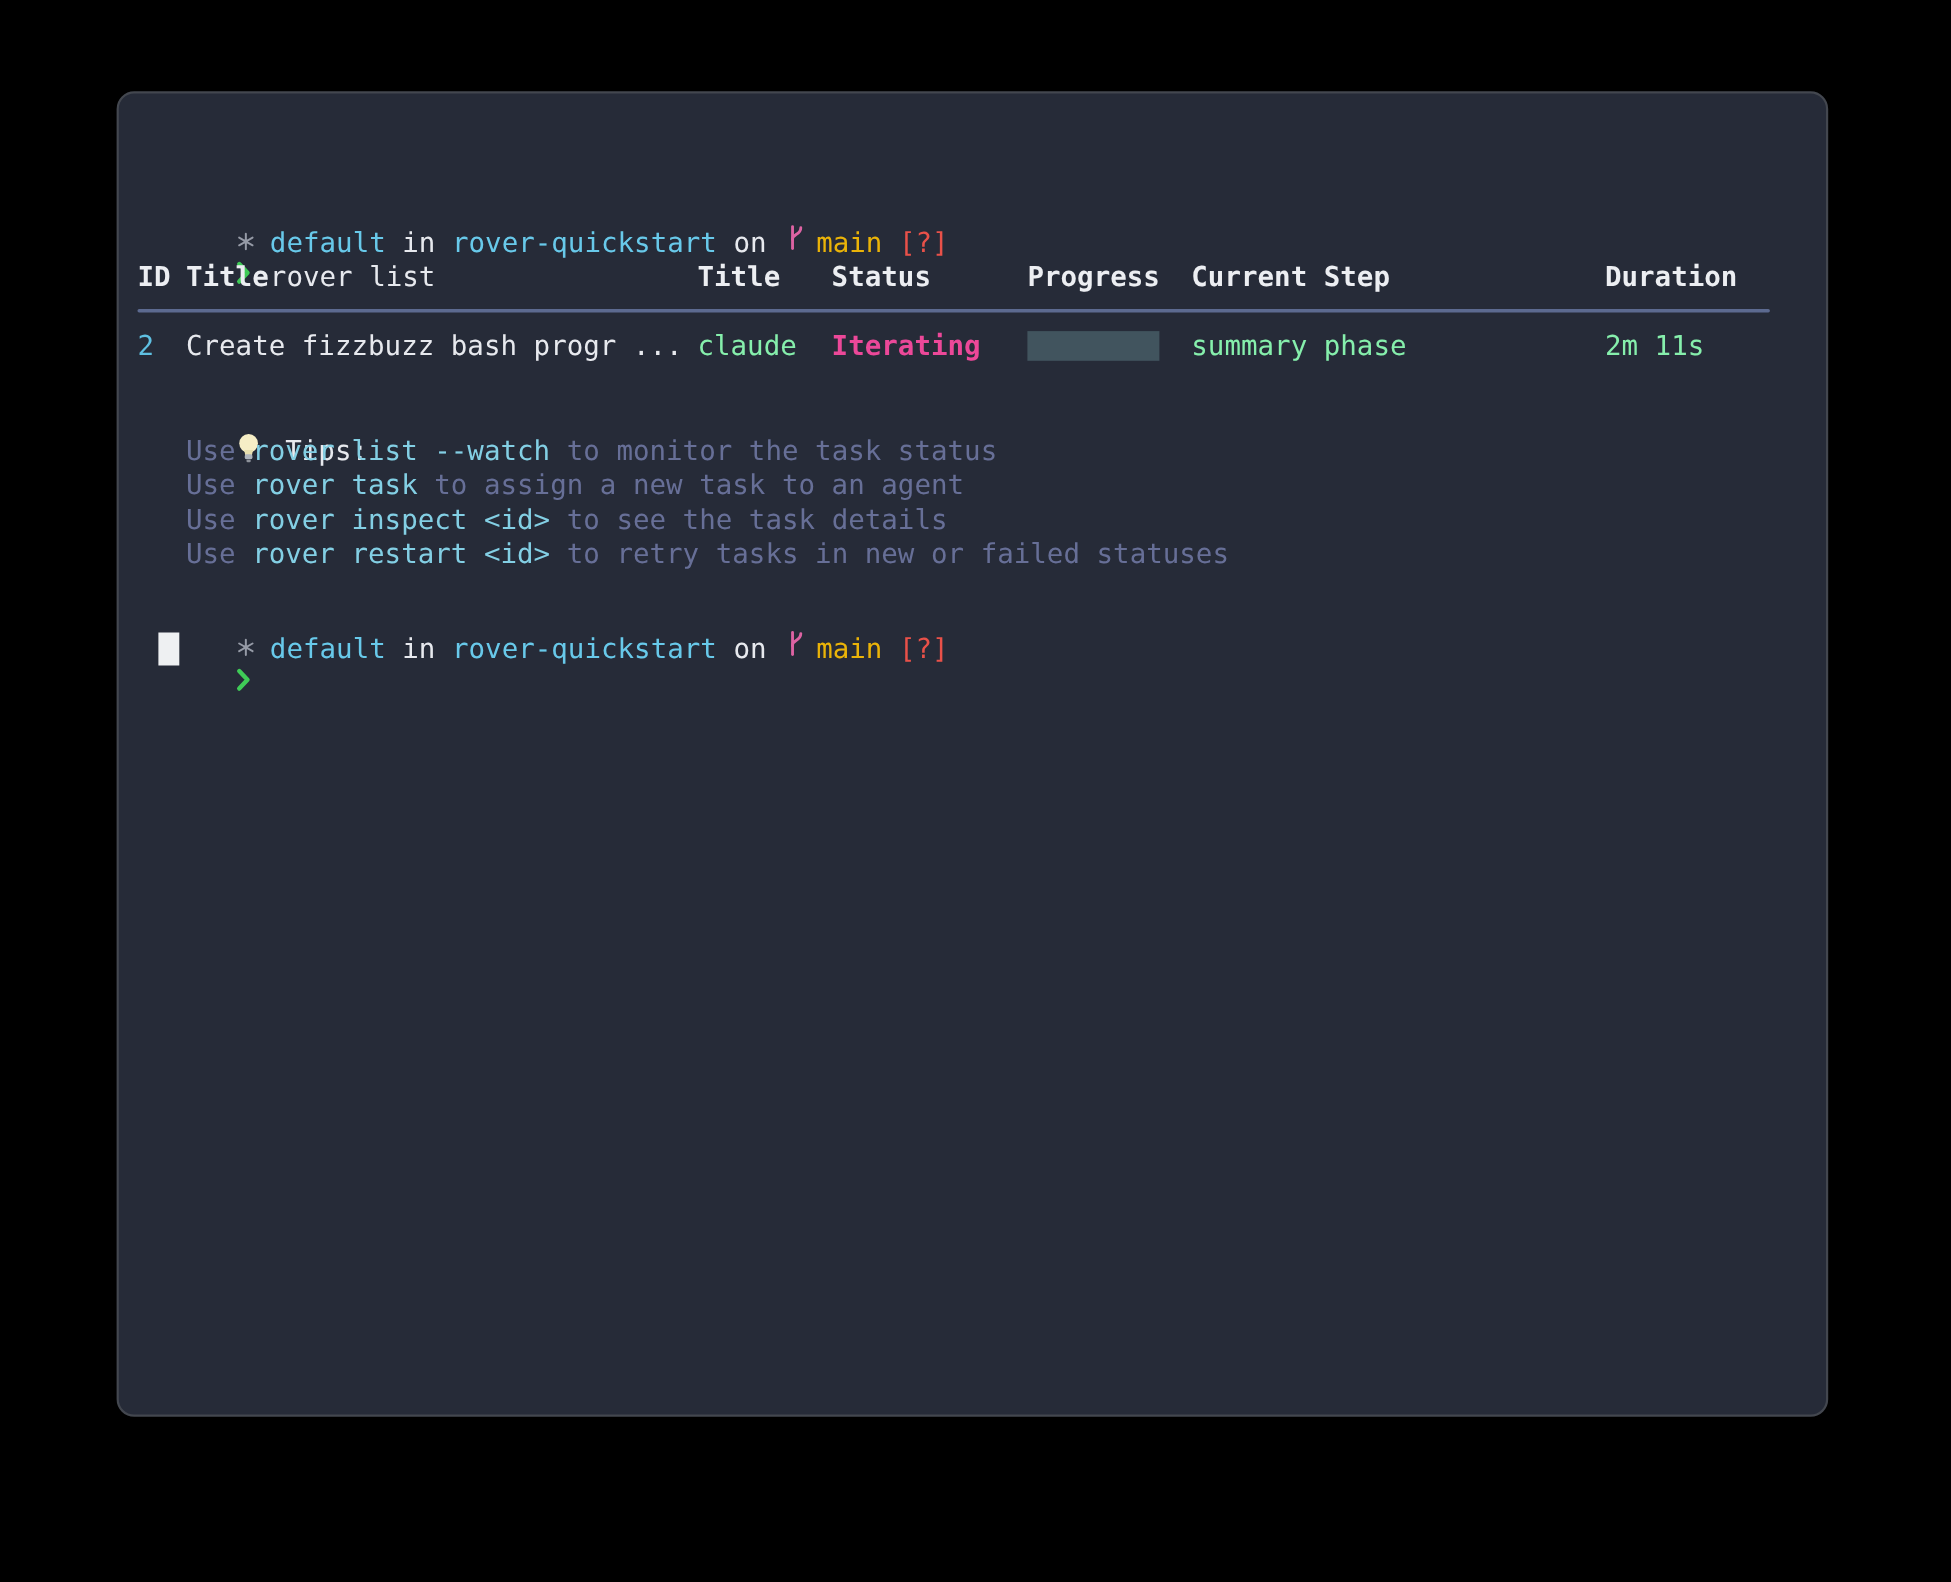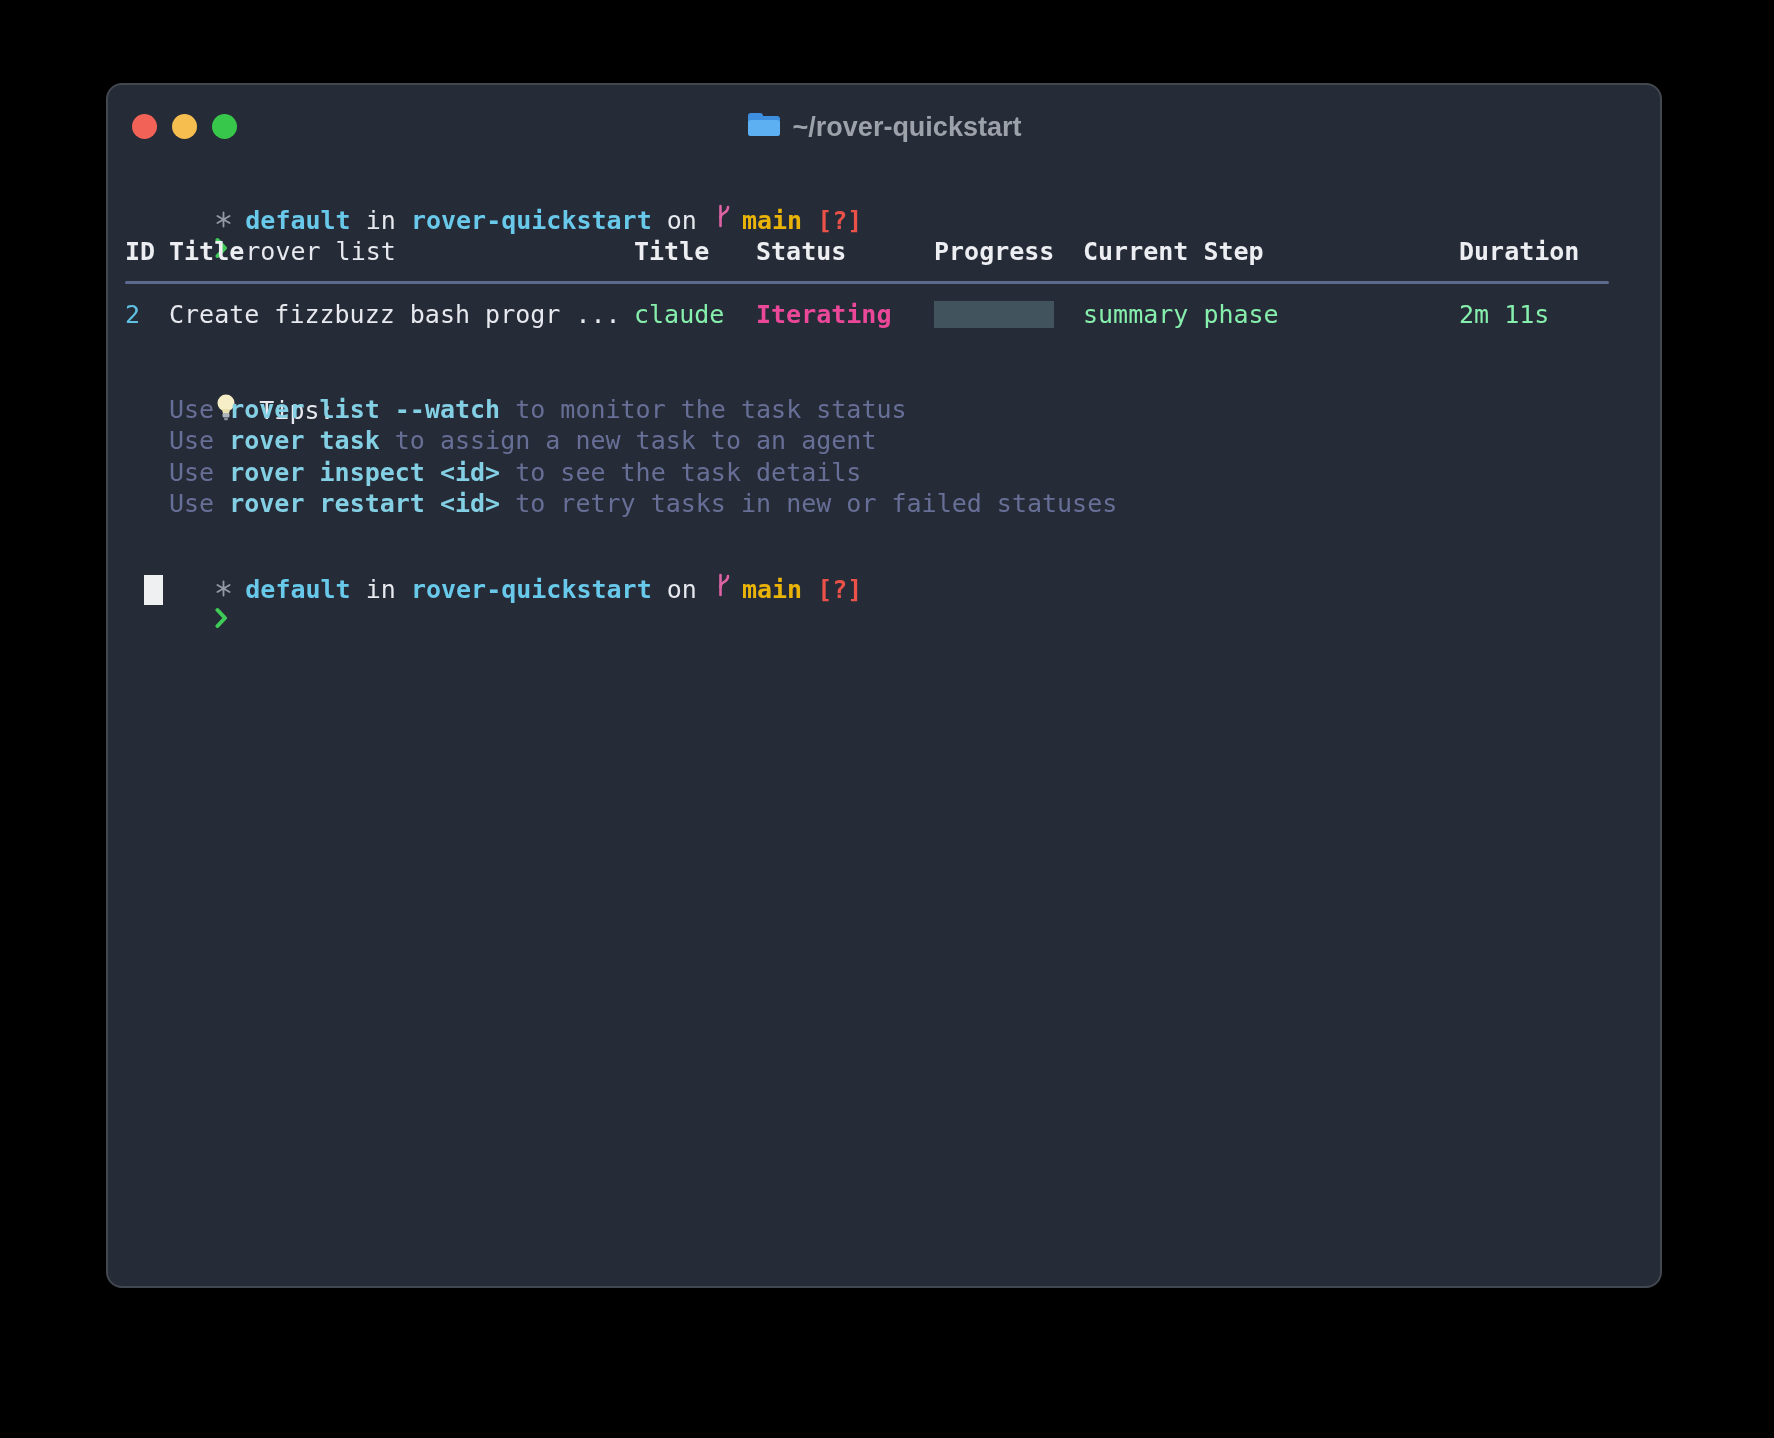--- a/index.html
+++ b/index.html
@@ -19,21 +19,21 @@
     position:absolute;left:0;right:0;top:24px;height:36px;
     display:flex;align-items:center;justify-content:center;gap:12px;
     font-family:"Liberation Sans",sans-serif;font-weight:bold;font-size:27px;color:#9da1a9;
   }
   .content{position:absolute;left:17px;top:88px;right:8px;}
   .line{
     position:relative;height:31.5px;line-height:31.5px;font-size:25px;
     color:#e7e9ee;white-space:pre;
   }
   .line.blank-small{height:23px;}
-  .b{font-weight:bold;}
+  .b{font-weight:normal;}
   .c-cyan{color:#68c9ea;}
   .c-tipcyan{color:#83cfe4;}
   .c-pink{color:#eab308;}
   .c-magenta{color:#ec4899;font-weight:bold;}
   .c-red{color:#e95149;}
   .c-muted{color:#676f97;}
   .c-soft{color:#86efac;}
   .c-id{color:#5fc0e2;}
   .hdr{font-weight:bold;color:#eceef2;}
   .cell{position:absolute;top:0;text-align:center;}
@@ -53,35 +53,20 @@
   .branch{margin-left:4px;margin-right:10px;}
   .bulb{margin-right:22px;position:relative;top:-1px;}
   .tip-indent{padding-left:44px;}
   .cursor{position:absolute;left:19px;top:1px;width:19px;height:30px;background:#eef0f2;}
 </style>
 </head>
 <body>
 
 <div class="window">
 
-  <div class="titlebar">
-    <div class="traffic">
-      <div class="dot red"></div>
-      <div class="dot yellow"></div>
-      <div class="dot green"></div>
-    </div>
-    <div class="title">
-      <span><svg width="34" height="28" viewBox="0 0 34 28">
-        <rect x="1" y="3" width="15" height="10" rx="3" fill="#3e8fdf"></rect>
-        <rect x="1" y="6" width="32" height="20" rx="3" fill="#3e8fdf"></rect>
-        <rect x="1" y="10" width="32" height="16" rx="3" fill="#5db0f2"></rect>
-      </svg></span>
-      <span>~/rover-quickstart</span>
-    </div>
-  </div>
 
   <div class="content">
 
     <div class="line">
       <span class="icon-svg snowflake"><svg width="17" height="17" viewBox="0 0 17 17">
         <g stroke="#959aa6" stroke-width="1.8" stroke-linecap="round">
           <line x1="8.5" y1="1.5" x2="8.5" y2="15.5"></line>
           <line x1="2.4" y1="5" x2="14.6" y2="12"></line>
           <line x1="2.4" y1="12" x2="14.6" y2="5"></line>
         </g>

